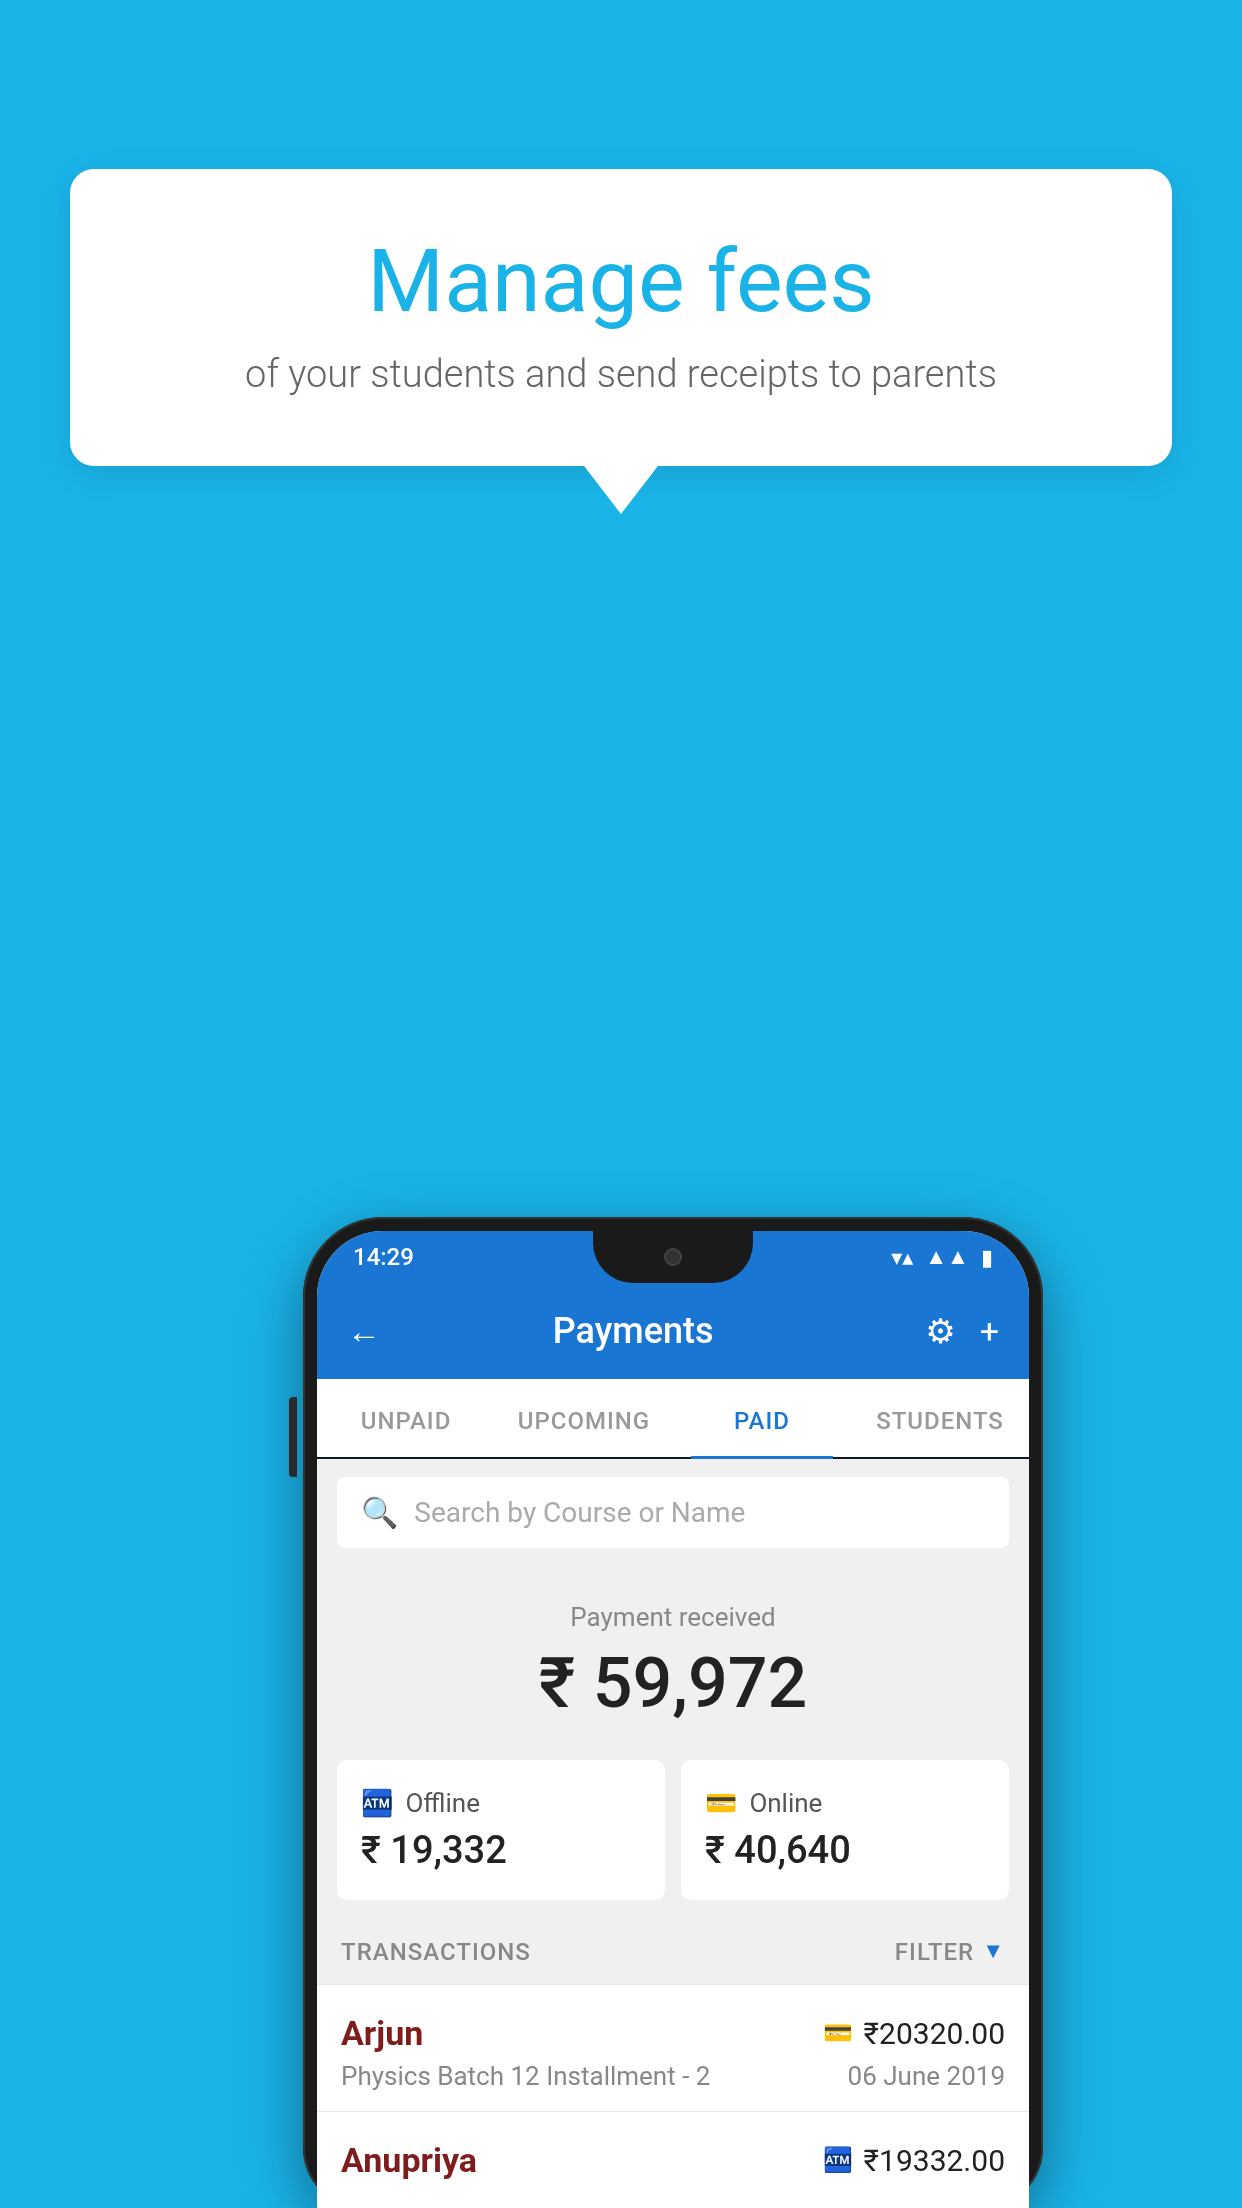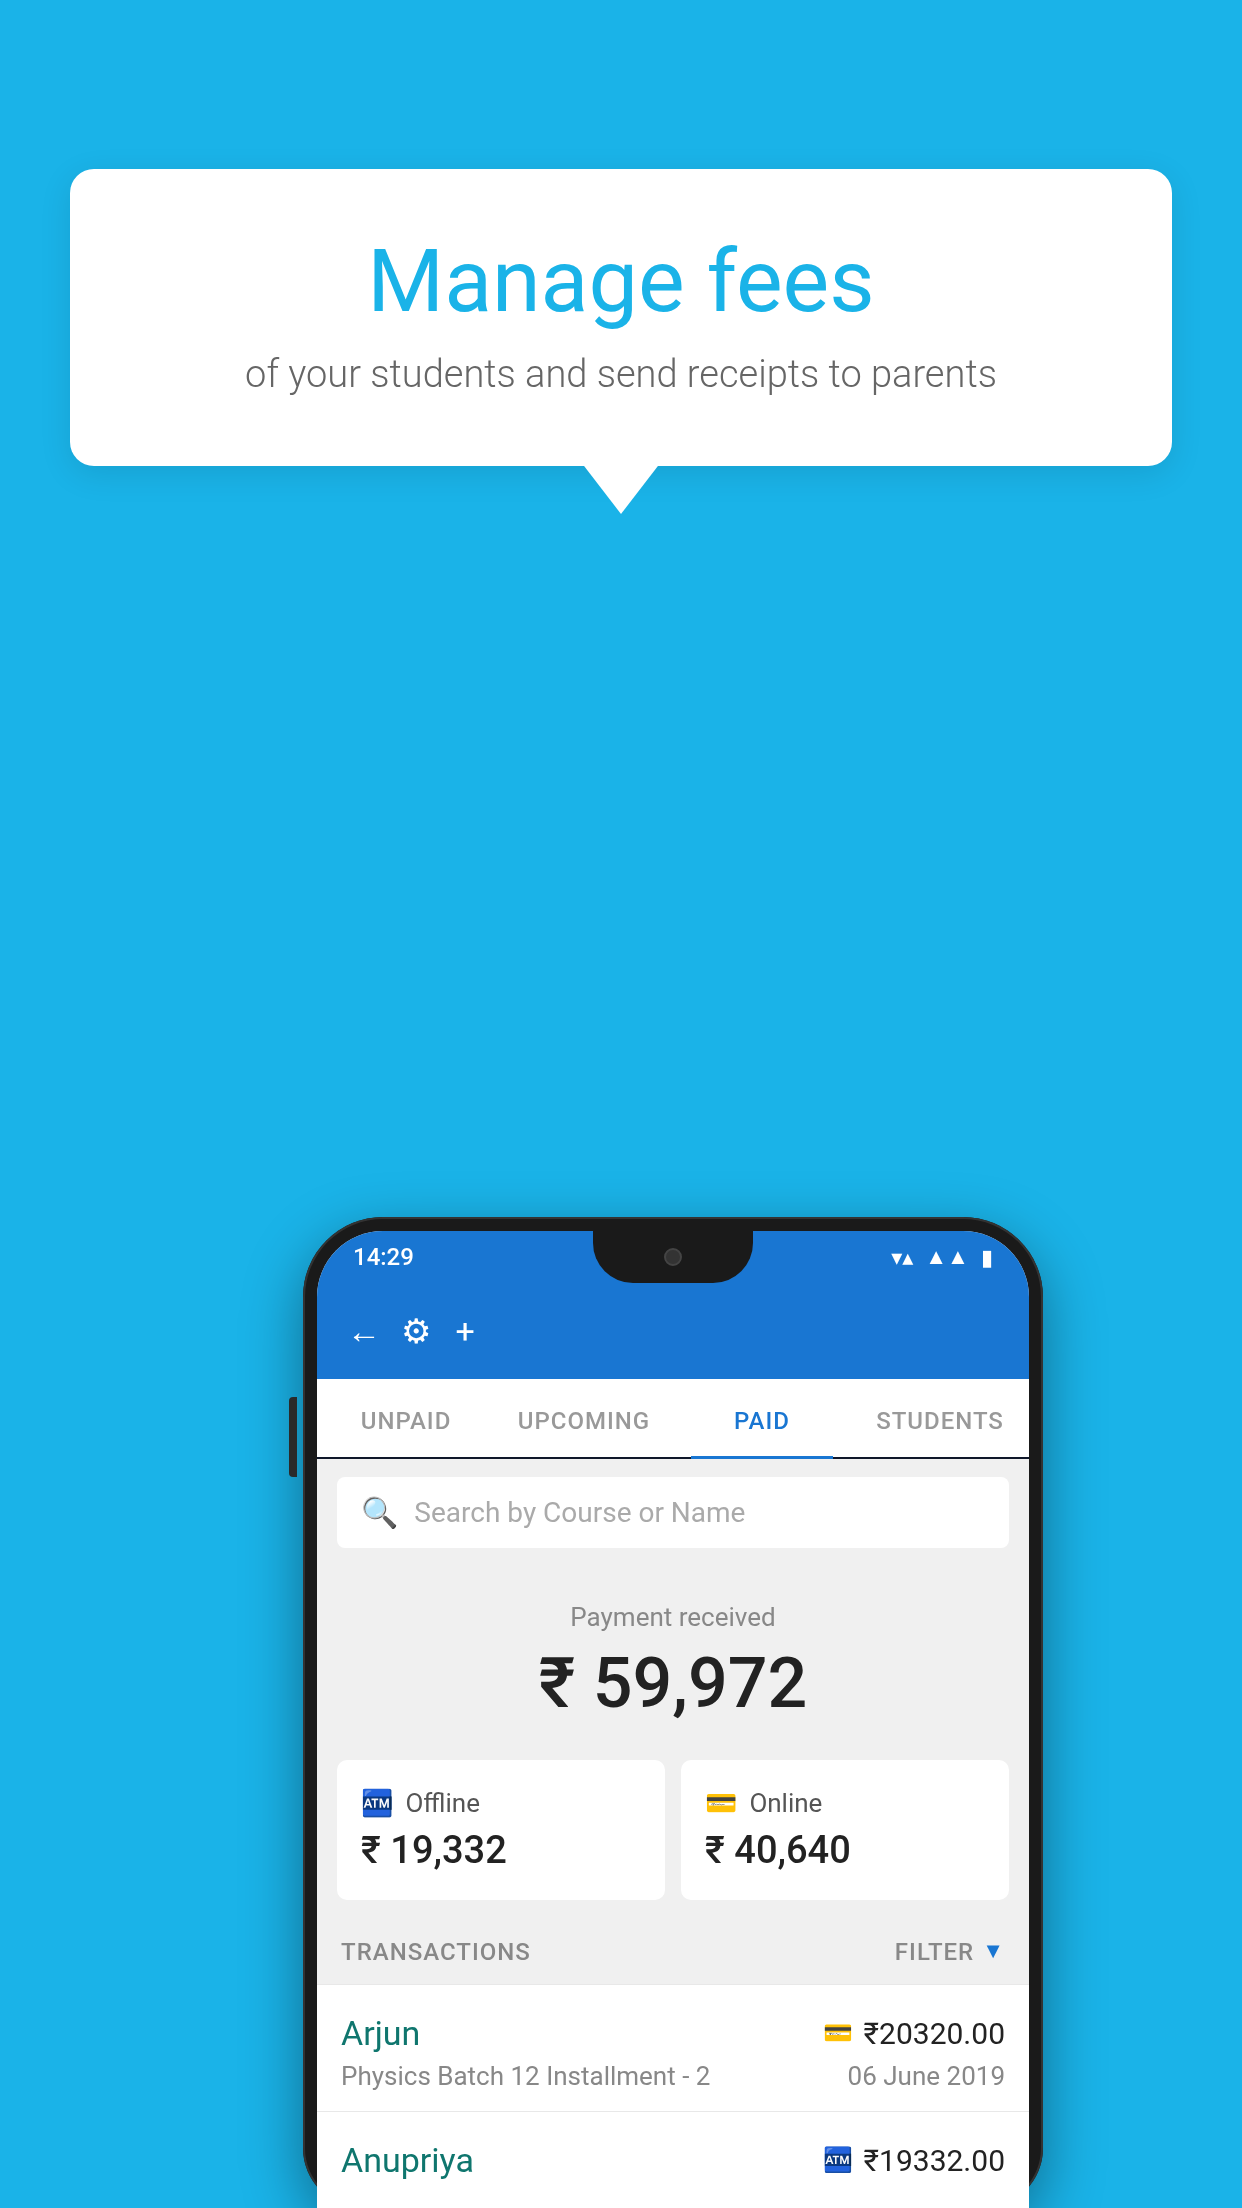--- a/index.html
+++ b/index.html
@@ -283,22 +283,22 @@
       padding: 28px 24px 20px;
     }
     .transaction-row-top {
       display: flex;
       justify-content: space-between;
       align-items: center;
       margin-bottom: 8px;
     }
     .transaction-name {
       font-size: 34px;
-      font-weight: 400;
-      color: #0f766e;
+      font-weight: 700;
+      color: #7f1d1d;
     }
     .transaction-amount-container {
       display: flex;
       align-items: center;
       gap: 10px;
     }
     .transaction-card-icon {
       color: #555;
       font-size: 24px;
     }
@@ -373,20 +373,21 @@
         <span class="status-time">14:29</span>
         <div class="status-icons">
           <span>▾▴</span>
           <span>▲▲</span>
           <span>▮</span>
         </div>
       </div>
 
       <div class="app-bar">
         <span class="app-bar-icon">←</span>
+        <span class="app-bar-title">Payments</span>
         <div class="app-bar-icons">
           <span class="app-bar-icon">⚙</span>
           <span class="app-bar-icon">+</span>
         </div>
       </div>
 
       <div class="tabs-bar">
         <div class="tab-item">
           <span>UNPAID</span>
         </div>

